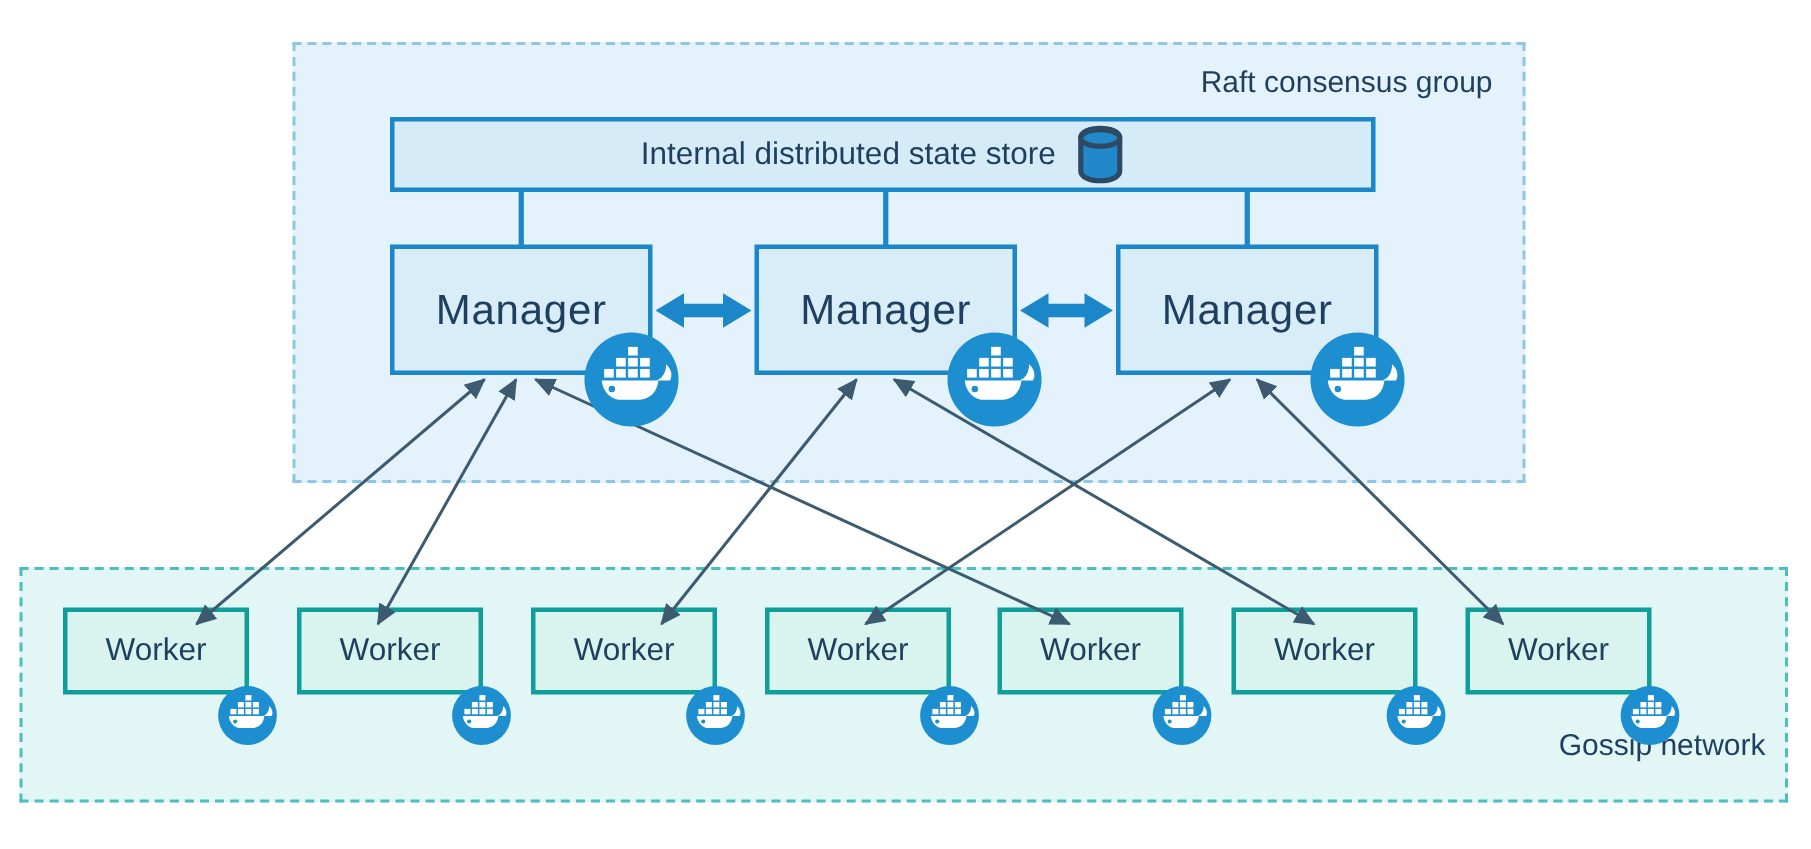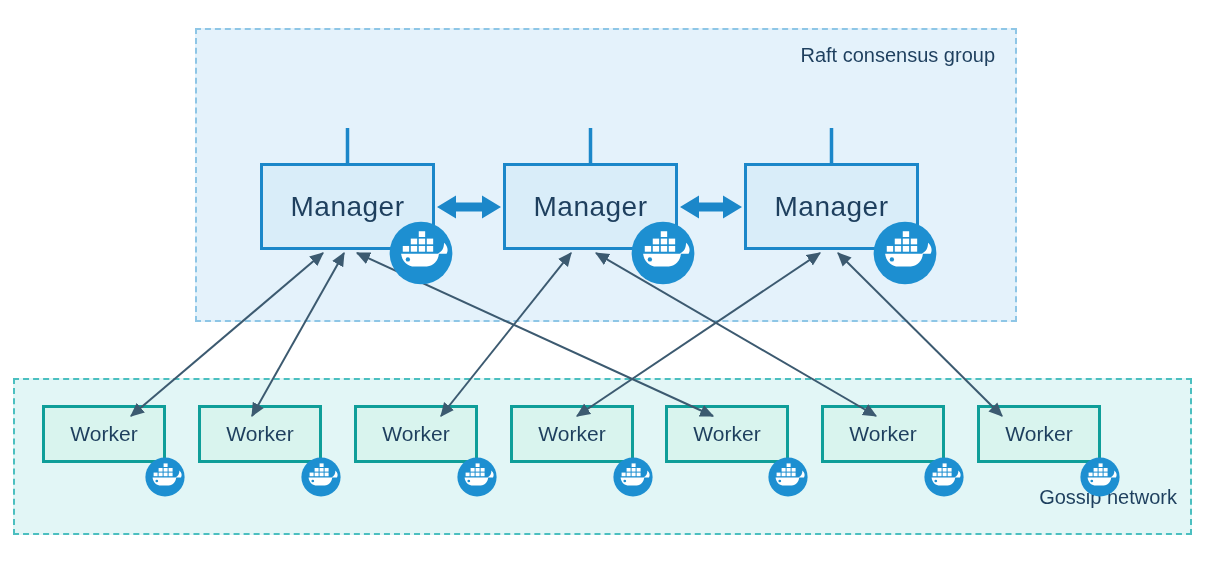--- a/index.html
+++ b/index.html
@@ -65,20 +65,27 @@
   </svg>
 
   <div id="raft-box" class="group-box">
     <div id="raft-label" class="group-label">Raft consensus group</div>
   </div>
 
   <div id="gossip-box" class="group-box">
     <div id="gossip-label" class="group-label">Gossip network</div>
   </div>
 
+  <div id="store-box" class="node">
+    <span>Internal distributed state store</span>
+    <svg class="db-icon" viewBox="0 0 32 40">
+      <path d="M3,9 C3,5 8.8,2.5 16,2.5 C23.2,2.5 29,5 29,9 L29,31 C29,35 23.2,37.5 16,37.5 C8.8,37.5 3,35 3,31 Z" fill="#2189ca" stroke="#2c4a63" stroke-width="3.4" stroke-linejoin="round"></path>
+      <ellipse cx="16" cy="9" rx="13" ry="5.5" fill="#2189ca" stroke="#2c4a63" stroke-width="3.4"></ellipse>
+    </svg>
+  </div>
 
   <div id="manager-1" class="node manager">
     <span>Manager</span>
   </div>
   <div id="manager-2" class="node manager">
     <span>Manager</span>
   </div>
   <div id="manager-3" class="node manager">
     <span>Manager</span>
   </div>

